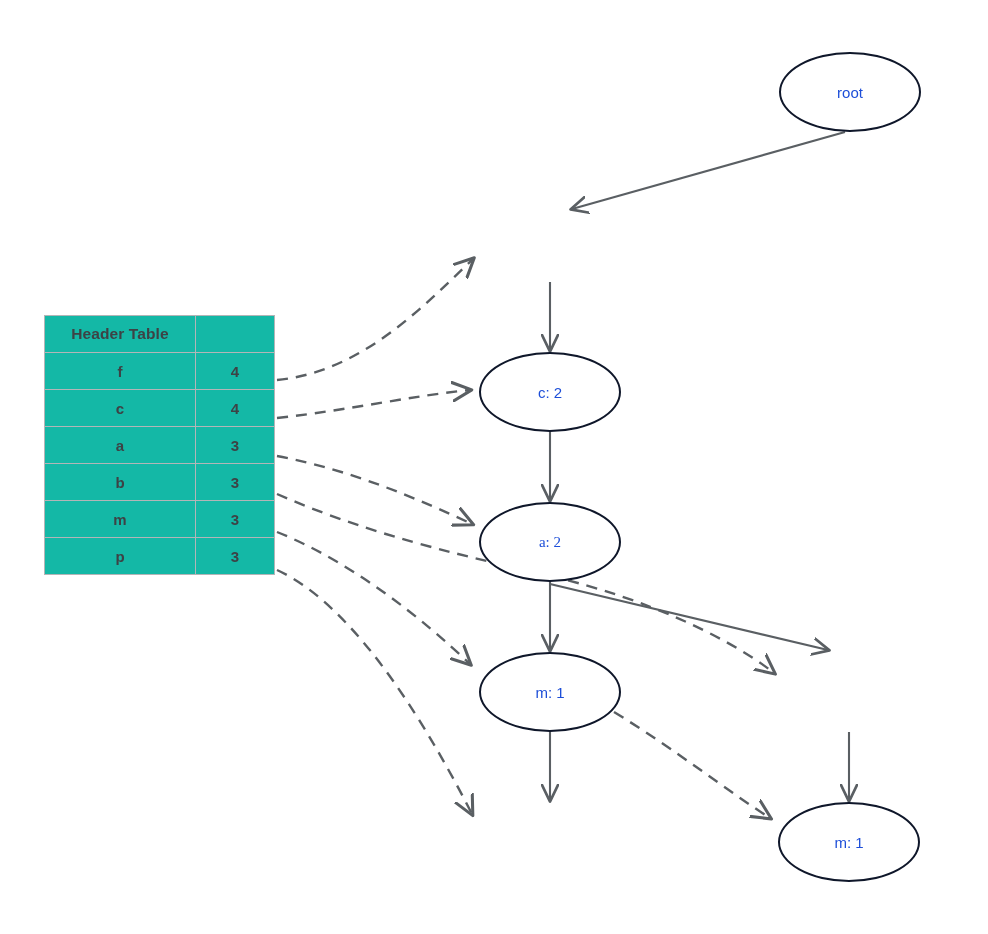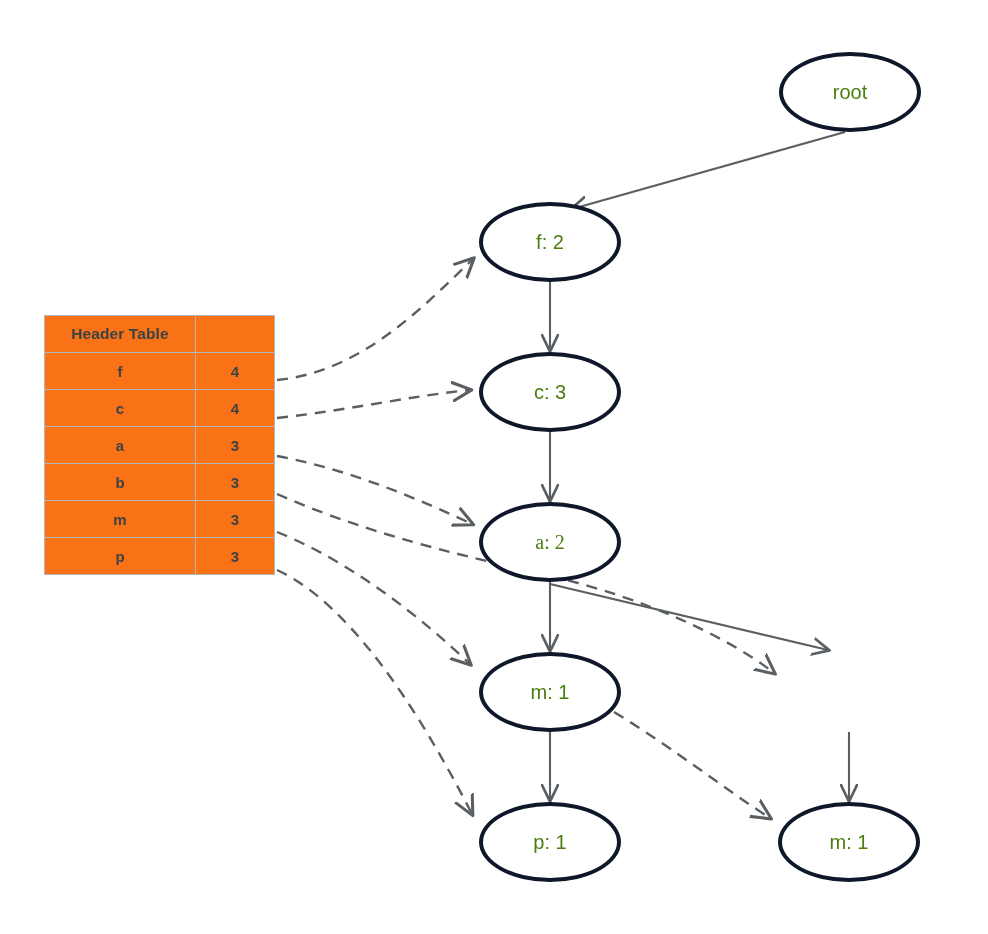--- a/index.html
+++ b/index.html
@@ -26,21 +26,21 @@
     top: 0;
     width: 988px;
     height: 934px;
   }
   
   .header-table {
     position: absolute;
     left: 44px;
     top: 315px;
     border-collapse: collapse;
-    background: #f97316;
+    background: #14b8a6;
     z-index: 3;
   }
   .header-table td {
     border: 1.4px solid #b3b5b7;
     height: 37px;
     box-sizing: border-box;
     text-align: center;
     vertical-align: middle;
     font-size: 15px;
     font-weight: bold;
@@ -49,28 +49,28 @@
   }
   .header-table td.name-col { width: 151px; }
   .header-table td.count-col { width: 79px; }
   .header-table td.title-cell { font-size: 15.5px; letter-spacing: .1px; }
   .header-table td.blank-cell { }
 
   
   .node {
     position: absolute;
     box-sizing: border-box;
-    border: 4px solid #0f172a;
+    border: 2px solid #0f172a;
     border-radius: 50%;
     background: #ffffff;
     display: flex;
     align-items: center;
     justify-content: center;
-    color: #4d7c0f;
-    font-size: 20px;
+    color: #1d4ed8;
+    font-size: 15px;
     z-index: 2;
   }
 </style>
 </head>
 <body>
 
 <div id="stage">
 
   <svg id="edges" viewBox="0 0 988 934" width="988" height="934" xmlns="http://www.w3.org/2000/svg">
     <defs>
@@ -130,20 +130,18 @@
         <td class="count-col">3</td>
       </tr>
       <tr>
         <td class="name-col">p</td>
         <td class="count-col">3</td>
       </tr>
     </tbody>
   </table>
 
   <div class="node" style="left: 779px; top: 52px; width: 142px; height: 80px;">root</div>
-  <div class="node" style="left: 479px; top: 202px; width: 142px; height: 80px;">f: 2</div>
-  <div class="node" style="left: 479px; top: 352px; width: 142px; height: 80px;">c: 3</div>
+  <div class="node" style="left: 479px; top: 352px; width: 142px; height: 80px;">c: 2</div>
   <div class="node" style="left: 479px; top: 502px; width: 142px; height: 80px; font-family: Liberation Serif, serif;">a: 2</div>
   <div class="node" style="left: 479px; top: 652px; width: 142px; height: 80px;">m: 1</div>
-  <div class="node" style="left: 479px; top: 802px; width: 142px; height: 80px;">p: 1</div>
   <div class="node" style="left: 778px; top: 802px; width: 142px; height: 80px;">m: 1</div>
 
 </div>
 
 </body></html>

